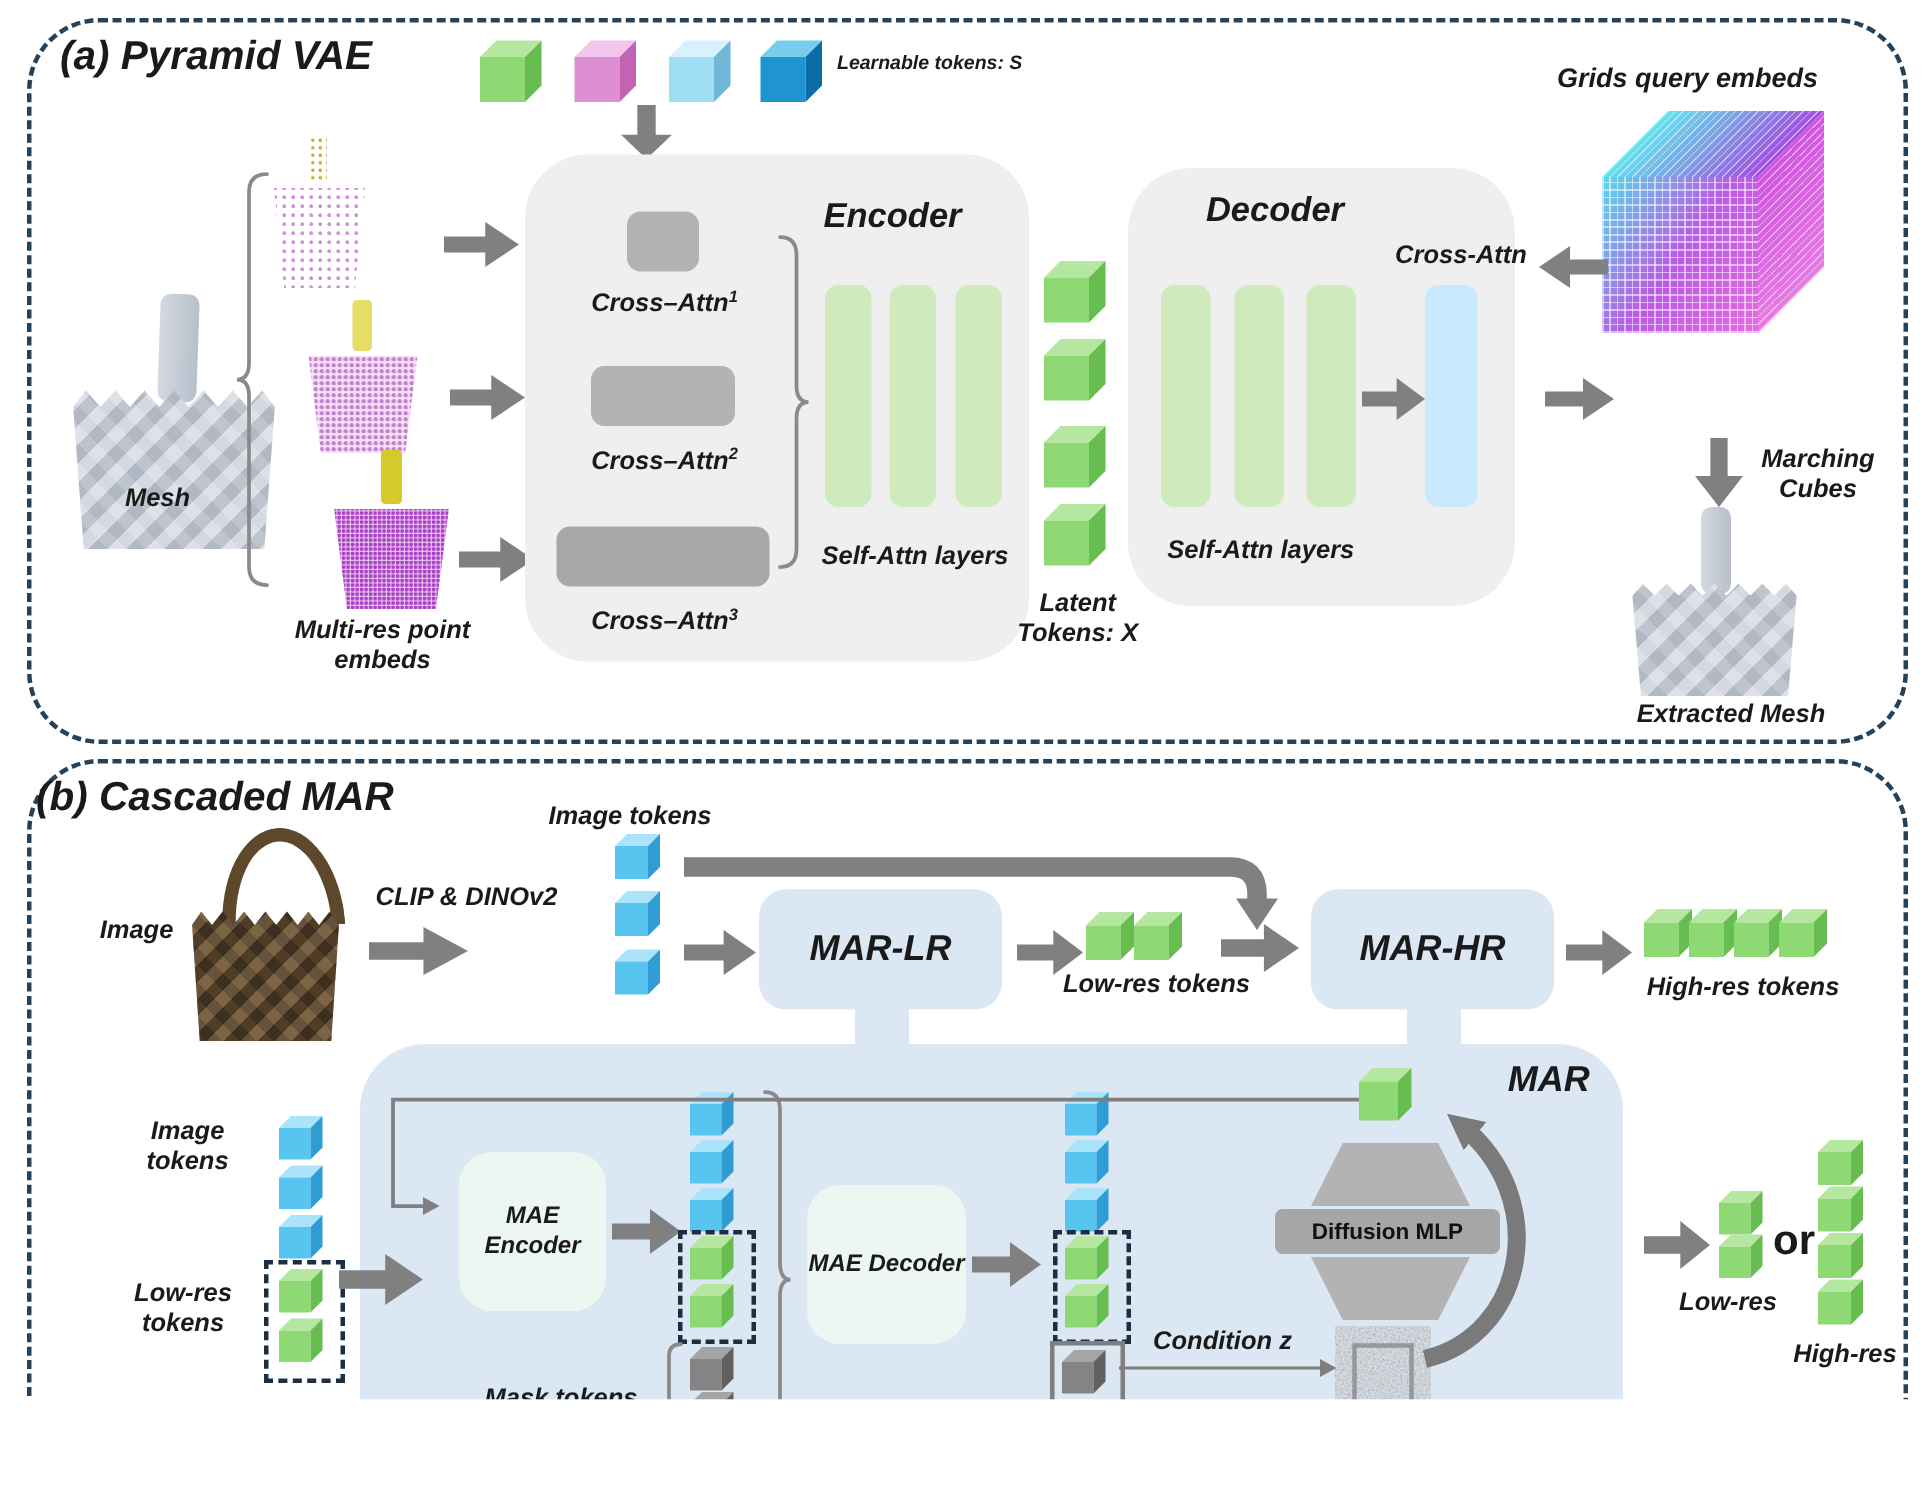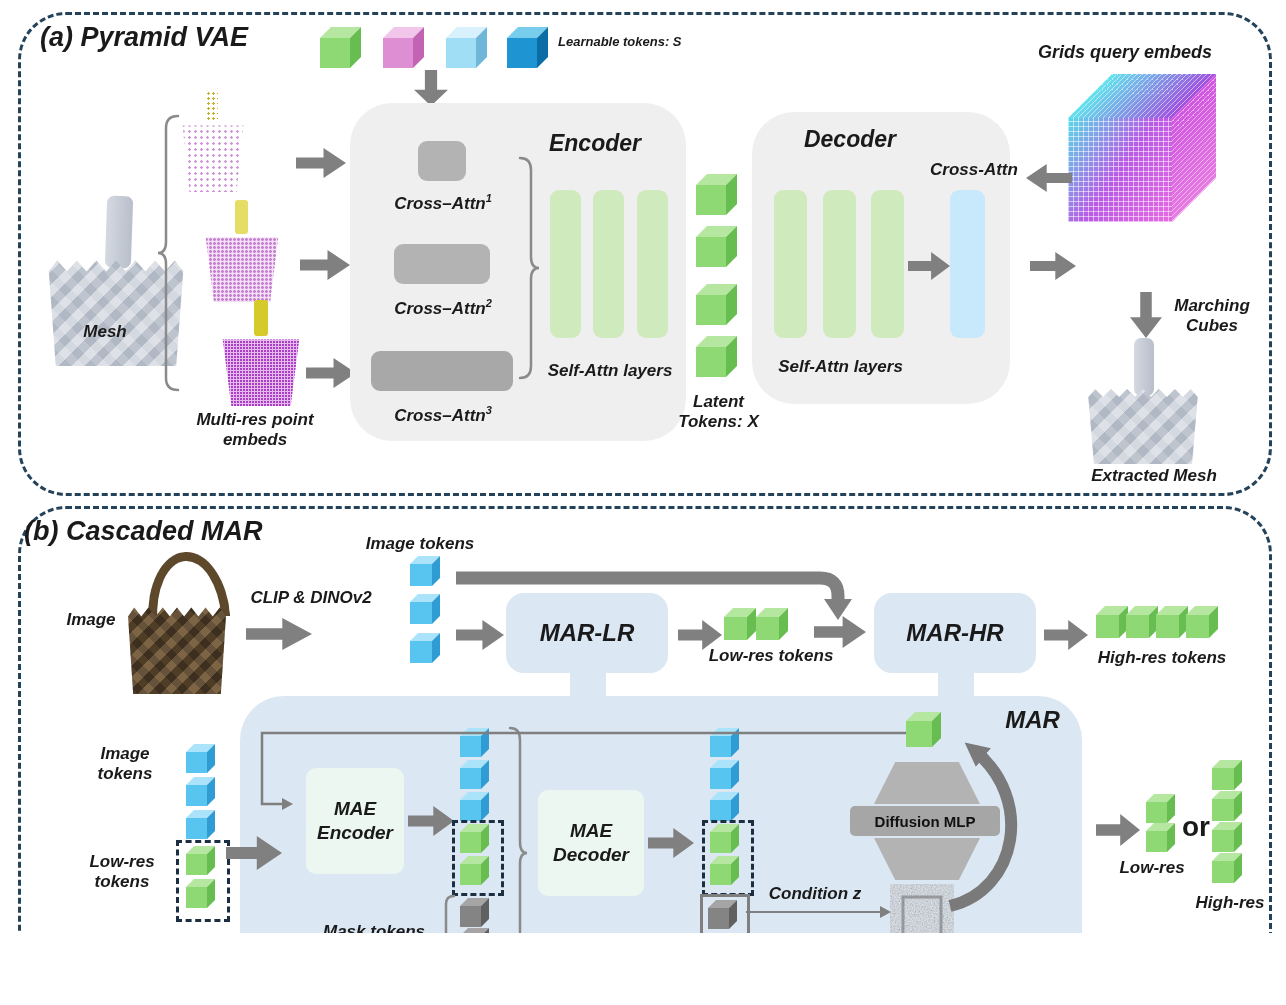--- a/index.html
+++ b/index.html
@@ -7,22 +7,22 @@
          font-family:"Liberation Sans",sans-serif;color:#1a1a1a;}
   .abs{position:absolute;}
   .panel{position:absolute;border:3px dashed #24435a;border-radius:48px;background:transparent;}
   .ptitle{position:absolute;font-size:27px;font-weight:bold;font-style:italic;white-space:nowrap;}
   .lbl{position:absolute;font-weight:bold;font-style:italic;font-size:17px;line-height:1.18;
        text-align:center;color:#1a1a1a;}
   .lbl.up{font-style:normal;}
   .bigbox{position:absolute;background:#efefef;border-radius:42px;}
   .bluebox{position:absolute;background:#dbe7f3;border-radius:18px;display:flex;
            align-items:center;justify-content:center;font-weight:bold;font-style:italic;font-size:24px;}
-  .maebox{position:absolute;background:#edf7f1;border-radius:10px;display:flex;align-items:center;
-          justify-content:center;text-align:center;font-weight:bold;font-style:italic;font-size:19px;line-height:1.25;}
+  .maebox{position:absolute;background:#edf7f1;border-radius:22px;display:flex;align-items:center;
+          justify-content:center;text-align:center;font-weight:bold;font-style:italic;font-size:16px;line-height:1.25;}
   .bar{position:absolute;border-radius:9px;}
   .grybox{position:absolute;background:#b3b3b3;border-radius:9px;}
   
   .ar{position:absolute;background:#808080;}
   .ar.right{clip-path:polygon(0 32%,55% 32%,55% 0,100% 50%,55% 100%,55% 68%,0 68%);}
   .ar.left{clip-path:polygon(100% 32%,45% 32%,45% 0,0 50%,45% 100%,45% 68%,100% 68%);}
   .ar.down{clip-path:polygon(32% 0,68% 0,68% 55%,100% 55%,50% 100%,0 55%,32% 55%);}
   
   .cube{position:absolute;--f:21px;--d:8px;width:calc(var(--f) + var(--d));height:calc(var(--f) + var(--d));}
   .cube i{position:absolute;display:block;}

